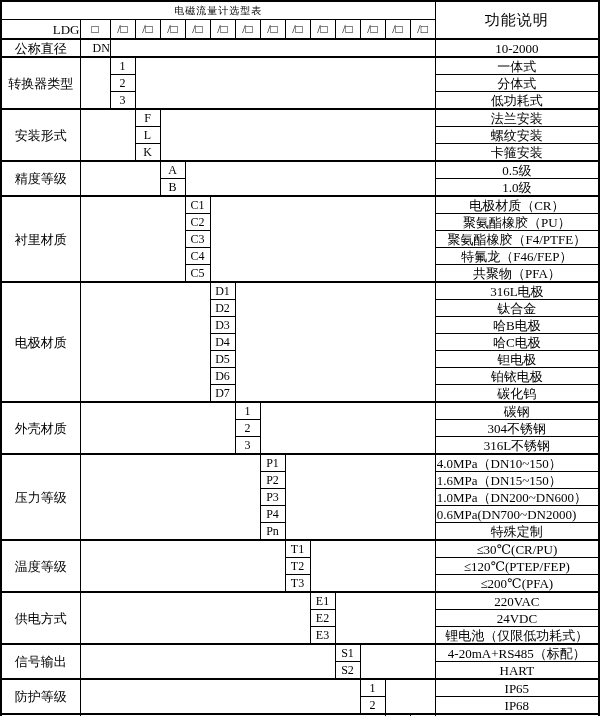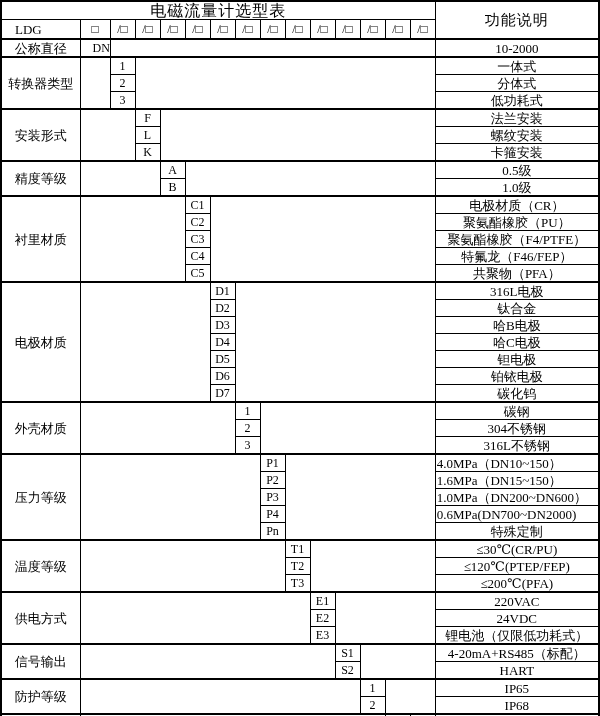--- a/index.html
+++ b/index.html
@@ -19,24 +19,24 @@
     border:1px solid #000;
     height:16px;
     line-height:15px;
     padding:0;
     text-align:center;
     vertical-align:middle;
     overflow:hidden;
     white-space:nowrap;
   }
   tr.group-start td{border-top-width:2px;}
-  td.title{height:17px;font-size:16px;letter-spacing:1px;}
+  td.title{height:17px;font-size:10px;letter-spacing:1px;}
   td.desc-head{font-size:15px;letter-spacing:1px;}
   tr.model-row td{height:18px;}
-  td.model-prefix{text-align:left;padding-left:13px;}
+  td.model-prefix{text-align:right;}
   td.code{font-size:12px;}
   td.code.left{text-align:left;padding-left:12px;}
   td.cat{font-size:13px;}
   td.desc{font-size:13px;text-align:center;}
   td.desc.left{text-align:left;padding-left:1px;border-radius:6px;}
   td.blank{background:#fff;}
 </style>
 </head>
 <body>
 

